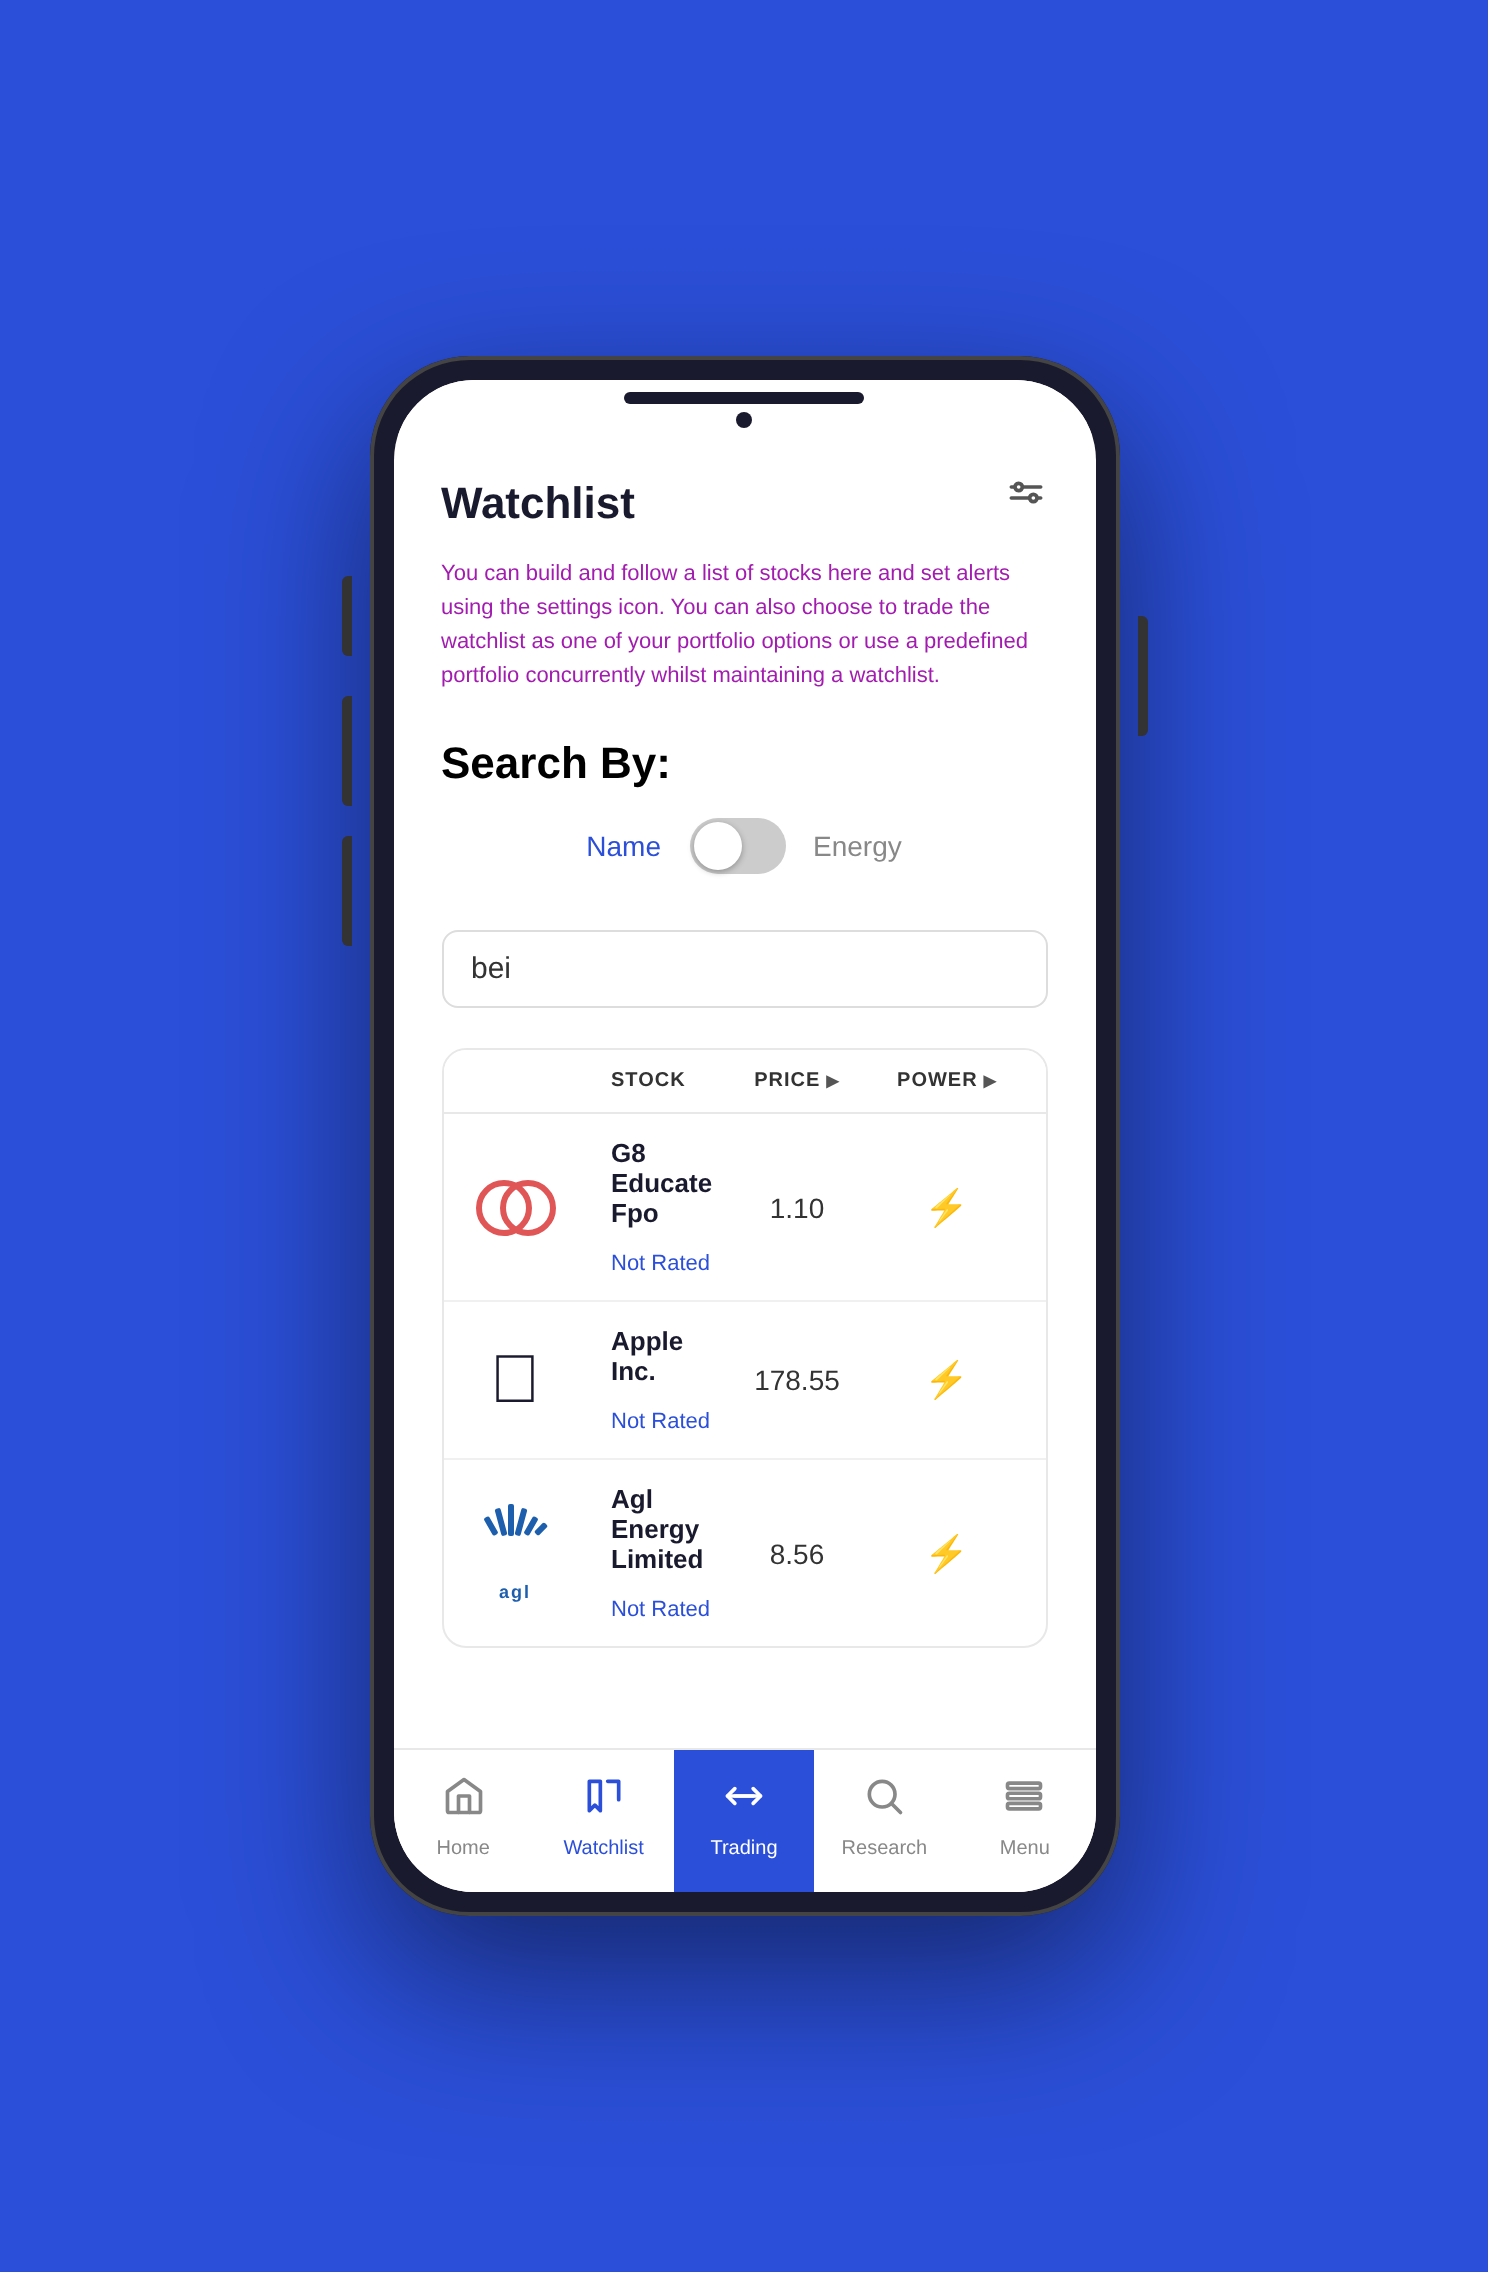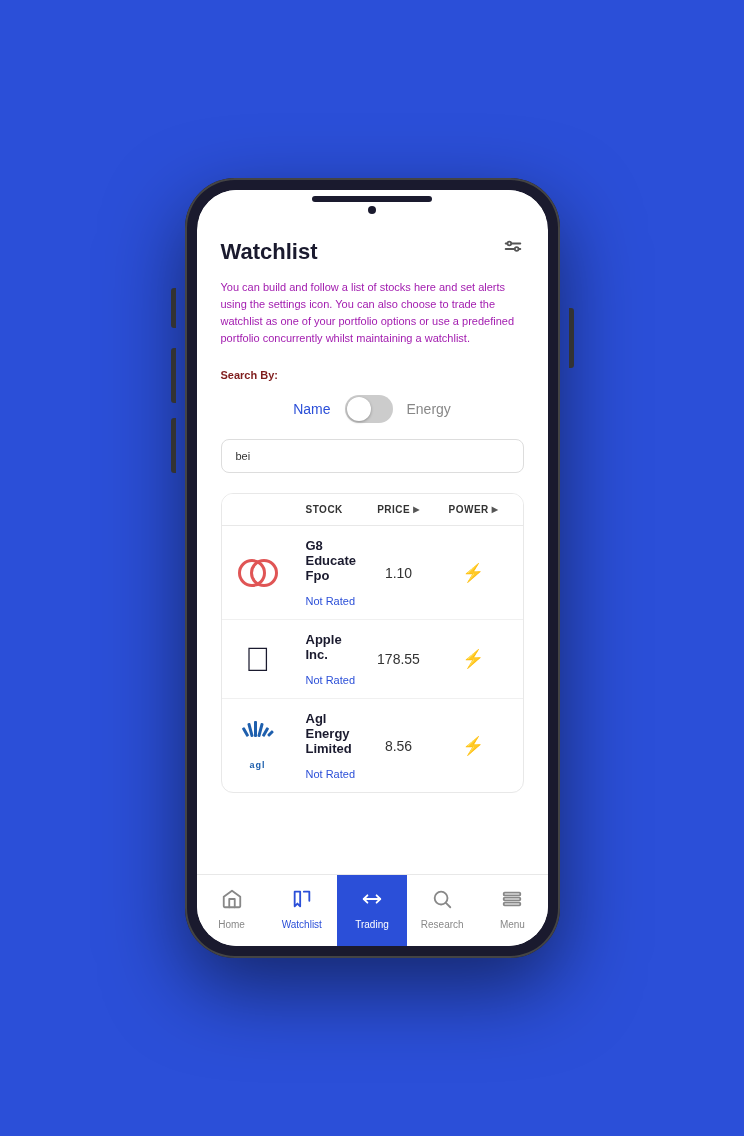--- a/index.html
+++ b/index.html
@@ -93,33 +93,33 @@
     
     .description-text {
       font-size: 11px;
       color: #a21caf;
       line-height: 1.55;
       margin-bottom: 22px;
     }
 
     
     .search-by-label {
-      font-size: 11px;
+      font-size: 22px;
       font-weight: 600;
-      color: #7f1d1d;
+      color: #000000;
       margin-bottom: 14px;
     }
 
     
     .toggle-row {
       display: flex;
       align-items: center;
       justify-content: center;
       gap: 14px;
-      margin-bottom: 16px;
+      margin-bottom: 28px;
     }
 
     .toggle-label {
       font-size: 14px;
       font-weight: 500;
     }
 
     .toggle-label.active {
       color: #2b4fd8;
     }
@@ -149,21 +149,21 @@
       box-shadow: 0 1px 3px rgba(0,0,0,0.3);
       transition: left 0.2s;
     }
 
     
     .search-input {
       width: 100%;
       padding: 10px 14px;
       border: 1.5px solid #ddd;
       border-radius: 8px;
-      font-size: 11px;
+      font-size: 15px;
       color: #333;
       outline: none;
       margin-bottom: 20px;
     }
 
     
     .stock-table {
       border: 1.5px solid #e8e8e8;
       border-radius: 12px;
       overflow: hidden;

